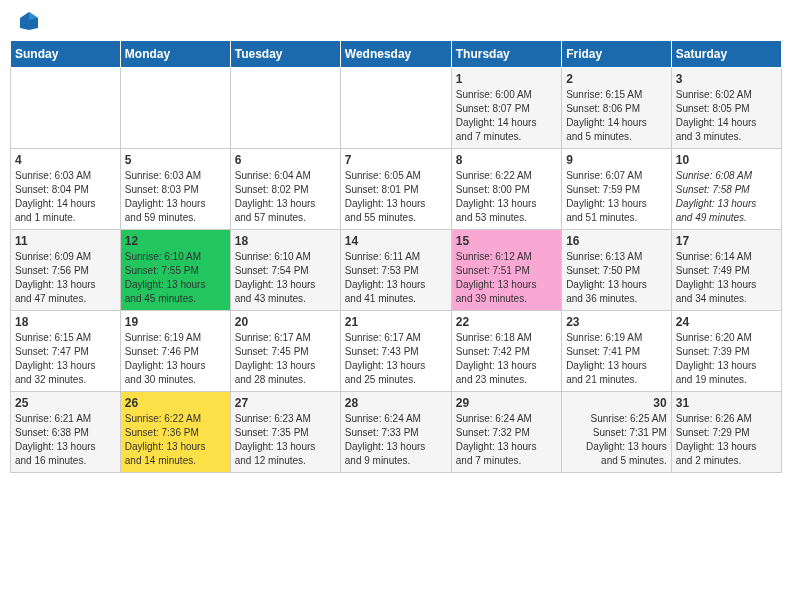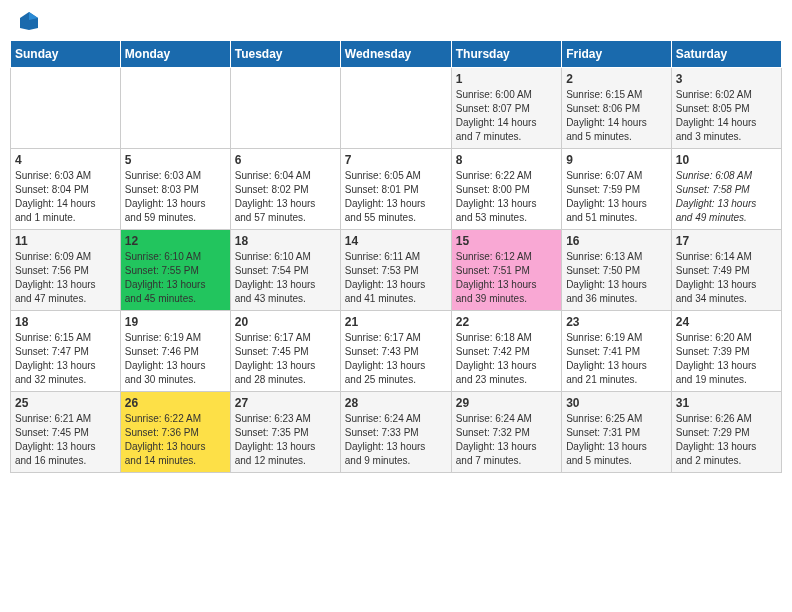--- a/index.html
+++ b/index.html
@@ -301,21 +301,21 @@
           <div class="day-info" style="white-space: pre-line;">Sunrise: 6:20 AM
 Sunset: 7:39 PM
 Daylight: 13 hours
 and 19 minutes.</div>
         </td>
       </tr>
       <tr>
         <td style="background: rgb(245, 245, 245);">
           <span class="day-number">25</span>
           <div class="day-info" style="white-space: pre-line;">Sunrise: 6:21 AM
-Sunset: 7:45 PM
+Sunset: 6:38 PM
 Daylight: 13 hours
 and 16 minutes.</div>
         </td>
         <td style="background: #fde047;">
           <span class="day-number">26</span>
           <div class="day-info" style="white-space: pre-line;">Sunrise: 6:22 AM
 Sunset: 7:36 PM
 Daylight: 13 hours
 and 14 minutes.</div>
         </td>
@@ -333,21 +333,21 @@
 Daylight: 13 hours
 and 9 minutes.</div>
         </td>
         <td style="background: rgb(245, 245, 245);">
           <span class="day-number">29</span>
           <div class="day-info" style="white-space: pre-line;">Sunrise: 6:24 AM
 Sunset: 7:32 PM
 Daylight: 13 hours
 and 7 minutes.</div>
         </td>
-        <td style="background: rgb(245, 245, 245);">
+        <td style="background: rgb(245, 245, 245); text-align: right;">
           <span class="day-number">30</span>
           <div class="day-info" style="white-space: pre-line;">Sunrise: 6:25 AM
 Sunset: 7:31 PM
 Daylight: 13 hours
 and 5 minutes.</div>
         </td>
         <td style="background: rgb(245, 245, 245); margin-left: 13px;">
           <span class="day-number">31</span>
           <div class="day-info" style="white-space: pre-line;">Sunrise: 6:26 AM
 Sunset: 7:29 PM

